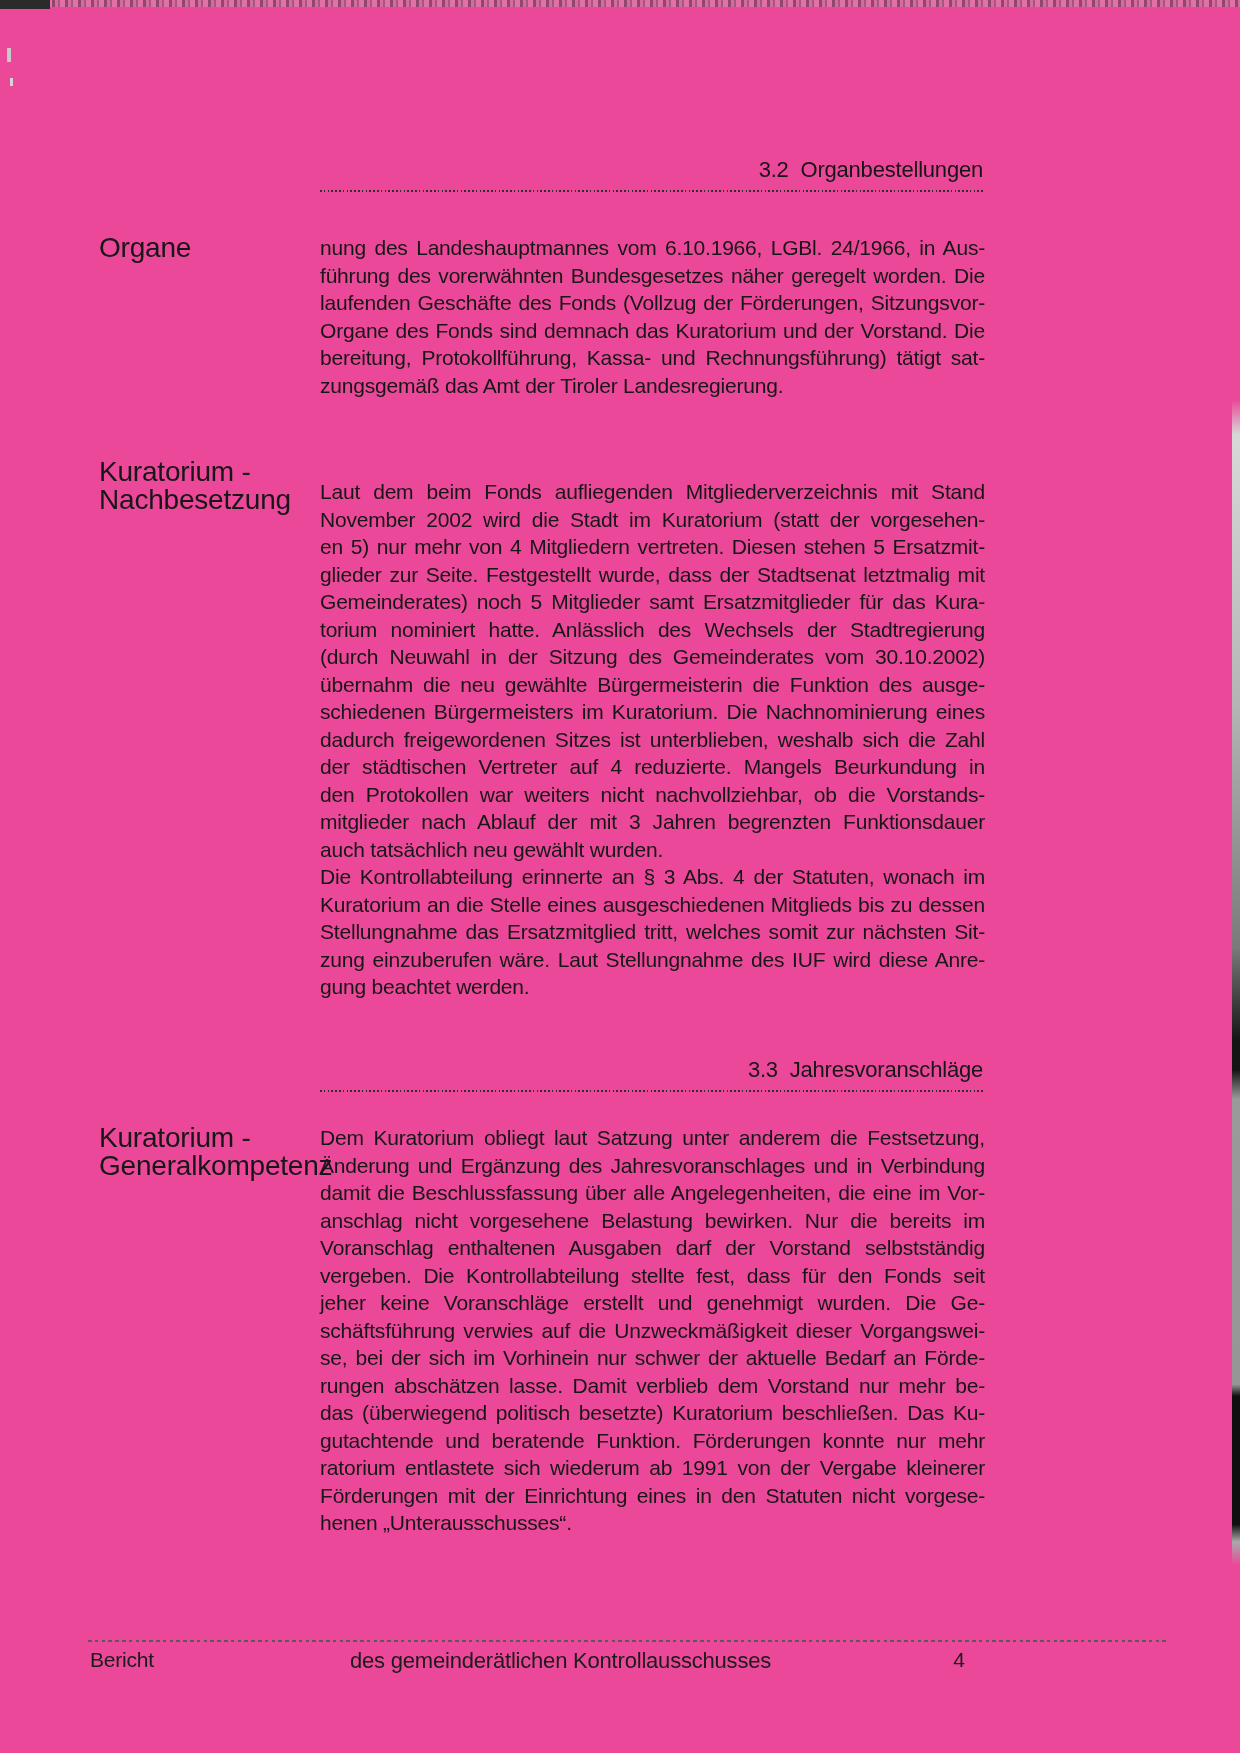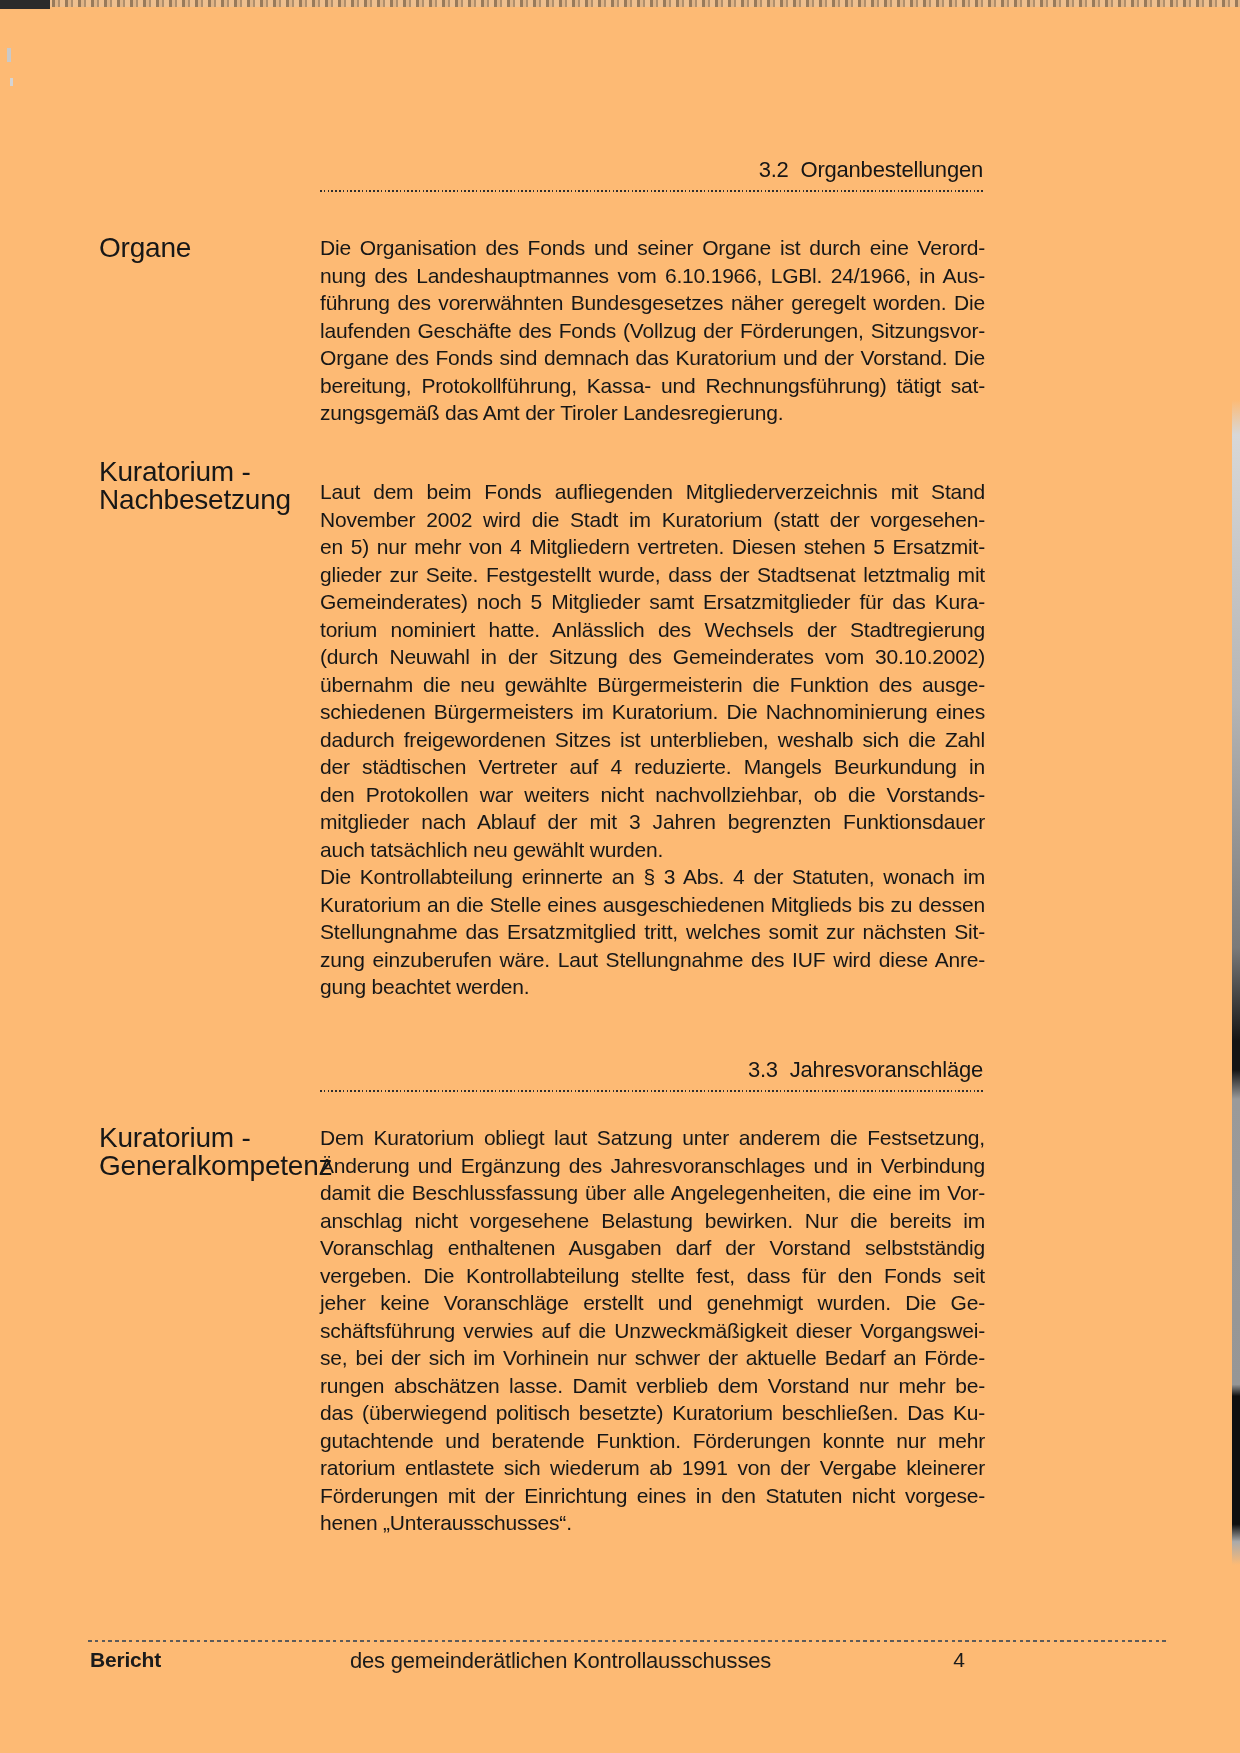--- a/index.html
+++ b/index.html
@@ -2,21 +2,21 @@
 <html lang="de"><head>
 <meta charset="utf-8">
 <title>Bericht – Seite 4</title>
 <style>
   html, body { margin: 0; padding: 0; background: #e8e8e8; }
   .page {
     position: relative;
     width: 1240px;
     height: 1753px;
     margin: 0 auto;
-    background: #fdba74;
+    background: #ec4899;
     overflow: hidden;
     font-family: "Liberation Sans", "DejaVu Sans", sans-serif;
     color: #1b1b1b;
   }
 
   
   .scan-top {
     position: absolute; top: 0; left: 0; width: 100%; height: 7px;
     background: repeating-linear-gradient(90deg,
       rgba(70,70,70,.55) 0 3px, rgba(170,170,170,.35) 3px 6px,
@@ -69,21 +69,21 @@
     font-size: 21px; line-height: 27.5px; letter-spacing: -0.2px; color: #171717;
   }
   .body-col .line { text-align: justify; text-align-last: auto; }
   .body-col .line.just { text-align: justify; text-align-last: justify; }
 
   
   .footer-rule {
     position: absolute; left: 88px; top: 1640px; width: 1078px; height: 2px;
     background: repeating-linear-gradient(to right, #5a5a5a 0 3.5px, transparent 3.5px 6.8px);
   }
-  .footer-left   { position: absolute; left: 90px;  top: 1648px; font-size: 21px; letter-spacing: -0.2px; font-weight: bold; }
+  .footer-left   { position: absolute; left: 90px;  top: 1648px; font-size: 21px; letter-spacing: -0.2px; }
   .footer-center { position: absolute; left: 350px; top: 1648px; font-size: 22px; letter-spacing: -0.2px; }
   .footer-page   { position: absolute; left: 900px; top: 1648px; width: 65px; text-align: right; font-size: 21px; }
 </style>
 </head>
 <body>
 
 <div class="page">
 
   <div class="scan-top"></div>
   <div class="scan-right"></div>
@@ -92,21 +92,20 @@
 
   <div class="sec-heading" style="top:154px">
     <div class="ht">3.2&nbsp; Organbestellungen</div>
     <div class="dotted-rule"></div>
   </div>
 
   <div class="margin-label" style="top:234px">
       <div>Organe</div>
     </div>
   <div class="body-col" style="top:234px">
-      <div class="line just">Die Organisation des Fonds und seiner Organe ist durch eine Verord-</div>
       <div class="line just">nung des Landeshauptmannes vom 6.10.1966, LGBl. 24/1966, in Aus-</div>
       <div class="line just">führung des vorerwähnten Bundesgesetzes näher geregelt worden. Die</div>
       <div class="line just">laufenden Geschäfte des Fonds (Vollzug der Förderungen, Sitzungsvor-</div>
       <div class="line just">Organe des Fonds sind demnach das Kuratorium und der Vorstand. Die</div>
       <div class="line just">bereitung, Protokollführung, Kassa- und Rechnungsführung) tätigt sat-</div>
       <div class="line">zungsgemäß das Amt der Tiroler Landesregierung.</div>
     </div>
 
   <div class="margin-label" style="top:458px">
       <div>Kuratorium -</div>

